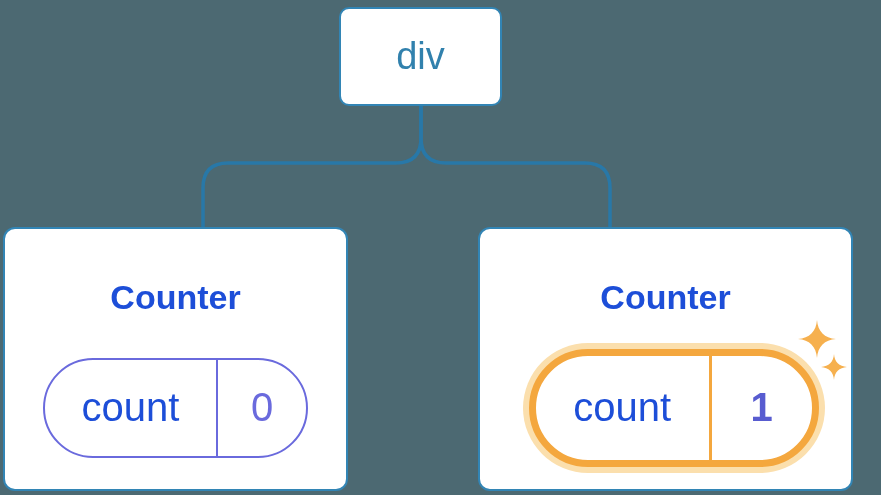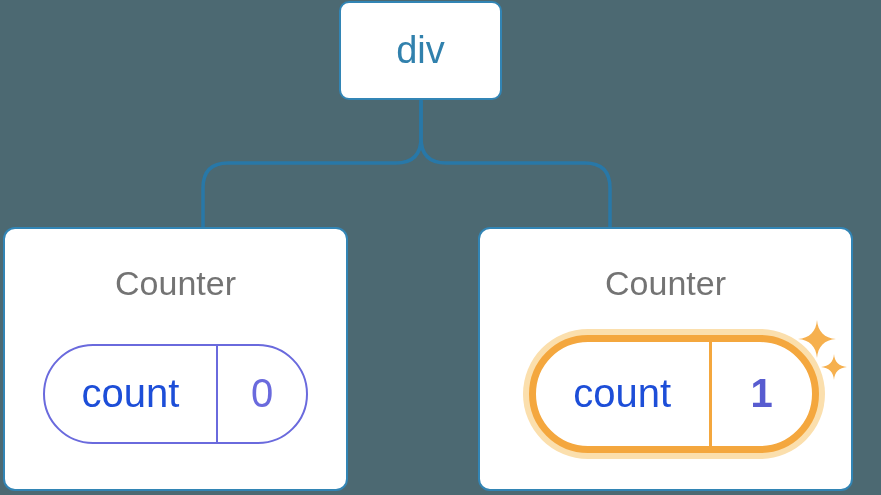--- a/index.html
+++ b/index.html
@@ -10,21 +10,21 @@
     background: #4c6972;
     overflow: hidden;
     font-family: "Liberation Sans", "DejaVu Sans", sans-serif;
   }
   .connectors {
     position: absolute;
     left: 0; top: 0;
   }
   .node-root {
     position: absolute;
-    left: 339px; top: 1px;
+    left: 339px; top: 7px;
     width: 163px; height: 99px;
     box-sizing: border-box;
     background: #ffffff;
     border: 2.5px solid #3285b5;
     border-radius: 10px;
     display: flex;
     align-items: center;
     justify-content: center;
     font-size: 38px;
     color: #3181ad;
@@ -37,25 +37,25 @@
     background: #ffffff;
     border: 2.5px solid #3285b5;
     border-radius: 12px;
     display: flex;
     flex-direction: column;
     align-items: center;
   }
   .card--left  { left: 3px;   width: 345px; }
   .card--right { left: 478px; width: 375px; }
   .card-title {
-    margin-top: 34px;
+    margin-top: 48px;
     font-size: 34px;
     line-height: 1.2;
-    font-weight: 400;
-    color: #737373;
+    font-weight: 700;
+    color: #1d4ed8;
   }
   .pill {
     display: flex;
     align-items: stretch;
     box-sizing: border-box;
     background: #ffffff;
   }
   .pill--plain {
     margin-top: 40px;
     width: 265px; height: 100px;

